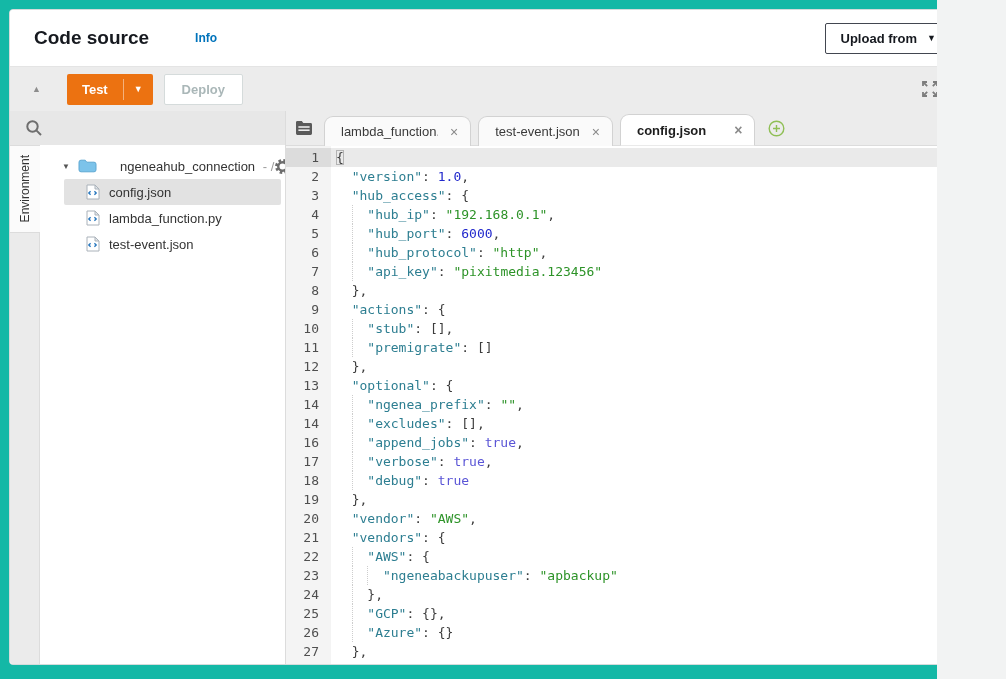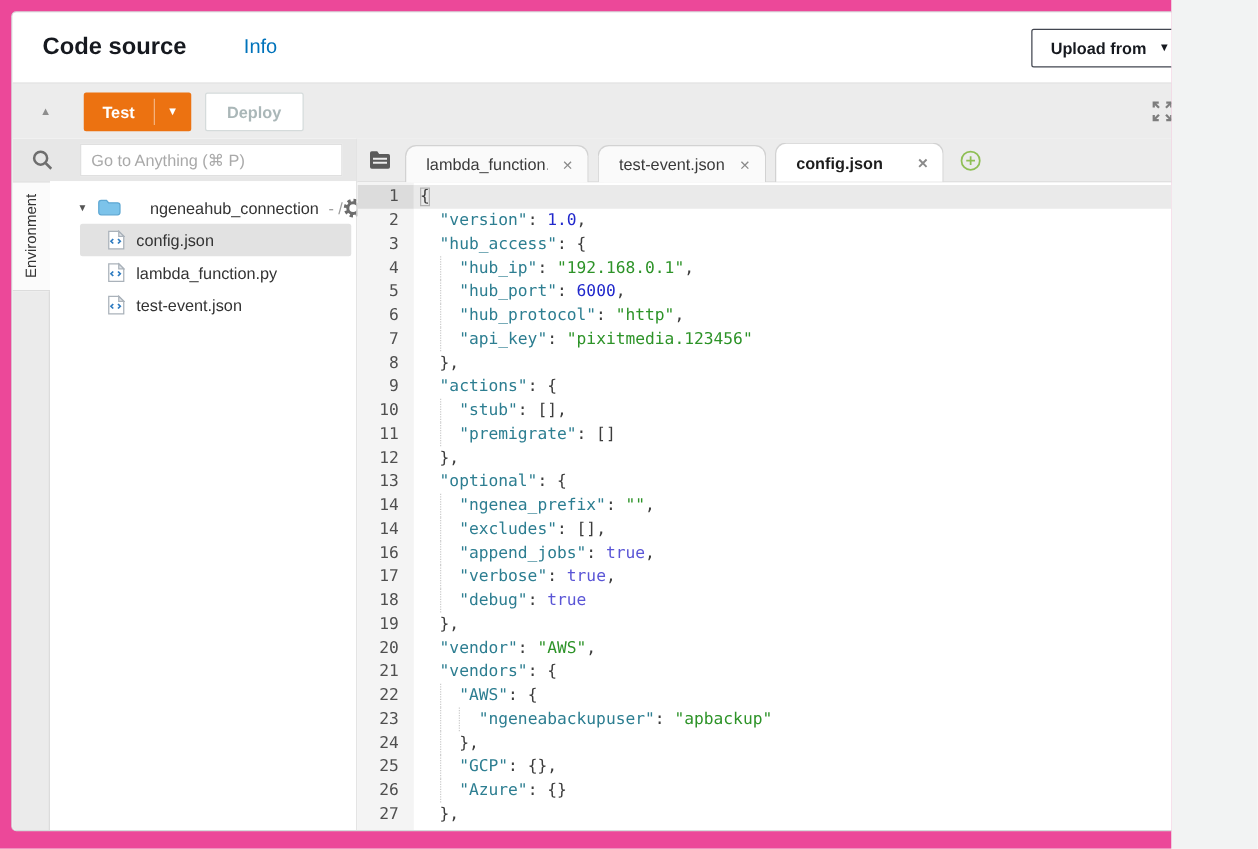--- a/index.html
+++ b/index.html
@@ -1,24 +1,24 @@
 <!DOCTYPE html>
 <html style="--key: #2d7e91; --string: #2d9328; --number: #2128cc; --boolean: #5a55d6; --punct: #3c3c3c;"><head>
 <meta charset="utf-8">
 <style>
   html,body{margin:0;padding:0;background:#f2f3f3;}
-  .page{position:relative;width:937px;height:679px;background:#ec4899;overflow:hidden;
+  .page{position:relative;width:937px;height:679px;background:#14b8a6;overflow:hidden;
         font-family:"Liberation Sans",sans-serif;color:#16191f;}
   .card{position:absolute;left:9px;top:9px;width:988px;height:654px;background:#fff;
         border:1px solid #d5dbdb;border-radius:4px;overflow:hidden;display:flex;flex-direction:column;}
 
   
   .card-header{height:56px;flex:none;display:flex;align-items:center;padding:0 24px;background:#fff;}
   .title{font-size:19px;font-weight:bold;color:#16191f;}
-  .info-link{margin-left:10px;font-size:16px;font-weight:normal;color:#0073bb;cursor:pointer;padding-left:36px;}
+  .info-link{margin-left:10px;font-size:12px;font-weight:bold;color:#0073bb;cursor:pointer;padding-left:36px;}
   .upload-btn{margin-left:auto;margin-right:22px;display:flex;align-items:center;gap:10px;
         border:1px solid #424650;border-radius:2px;background:#fff;padding:7px 15px;
         font-size:13px;font-weight:bold;color:#16191f;cursor:pointer;}
   .upload-btn .caret{font-size:9px;color:#16191f;}
 
   
   .menubar{height:44px;flex:none;background:#ececec;display:flex;align-items:center;border-top:1px solid #e4e4e4;}
   .collapse-tri{margin-left:22px;font-size:9px;color:#8d8d8d;cursor:pointer;}
   .menus{display:flex;gap:27px;margin-left:25px;}
   .menu-item{font-size:13px;color:#2b2b2b;cursor:pointer;}
@@ -137,21 +137,20 @@
     <div class="workspace">
 
       <div class="sidebar">
         <div class="search-row">
           <span style="display:flex;">
             <svg width="18" height="18" viewBox="0 0 18 18" fill="none" stroke="#6e6e6e" stroke-width="2">
               <circle cx="7.5" cy="7.5" r="5.2"></circle>
                 <path d="M11.6 11.6 L16 16"></path>
             </svg>
           </span>
-          <input class="search-input" value="" placeholder="Go to Anything (⌘ P)" style="">
         </div>
         <div class="side-body">
           <div class="rail">
             <div class="rail-tab">
               <span>Environment</span>
             </div>
             <div class="rail-rest"></div>
           </div>
           <div class="tree">
             <div class="tree-row folder-row">

